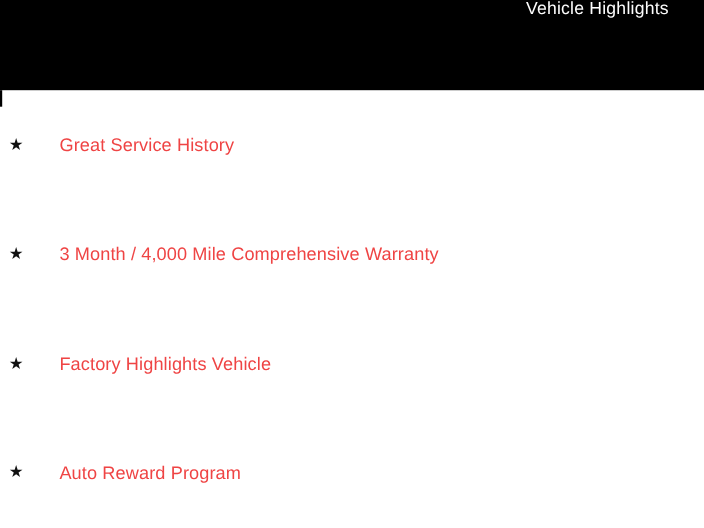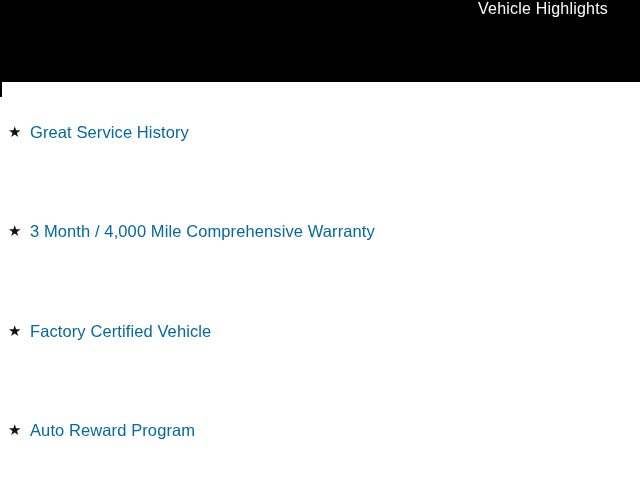--- a/index.html
+++ b/index.html
@@ -68,22 +68,23 @@
     font-size: 15px;
     line-height: 24px;
     color: #111111;
     width: 22px;
     flex: 0 0 22px;
     text-align: left;
   }
   .label {
     font-size: 16.5px;
     line-height: 24px;
-    color: #0369a1;
+    color: #ef4444;
     letter-spacing: 0.1px;
+    margin-left: 24px;
   }
 </style>
 </head>
 <body>
 
 <div class="page">
 
   <div class="header">
     <span class="header-title">Vehicle Highlights</span>
   </div>
@@ -97,21 +98,21 @@
       <span class="label">Great Service History</span>
     </div>
 
     <div class="item item-1">
       <span class="star">★</span>
       <span class="label">3 Month / 4,000 Mile Comprehensive Warranty</span>
     </div>
 
     <div class="item item-2">
       <span class="star">★</span>
-      <span class="label">Factory Certified Vehicle</span>
+      <span class="label">Factory Highlights Vehicle</span>
     </div>
 
     <div class="item item-3">
       <span class="star">★</span>
       <span class="label">Auto Reward Program</span>
     </div>
 
   </div>
 </div>
 

